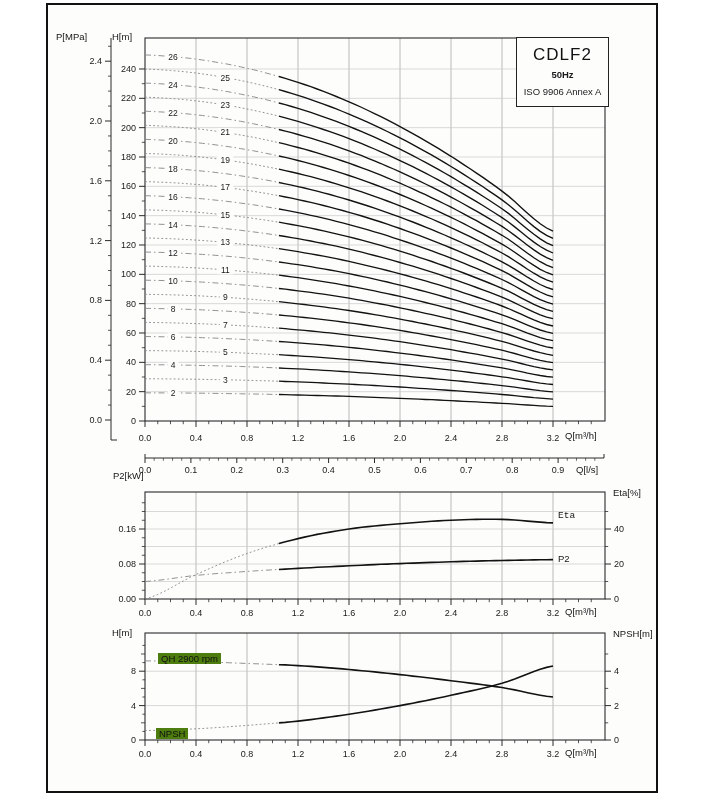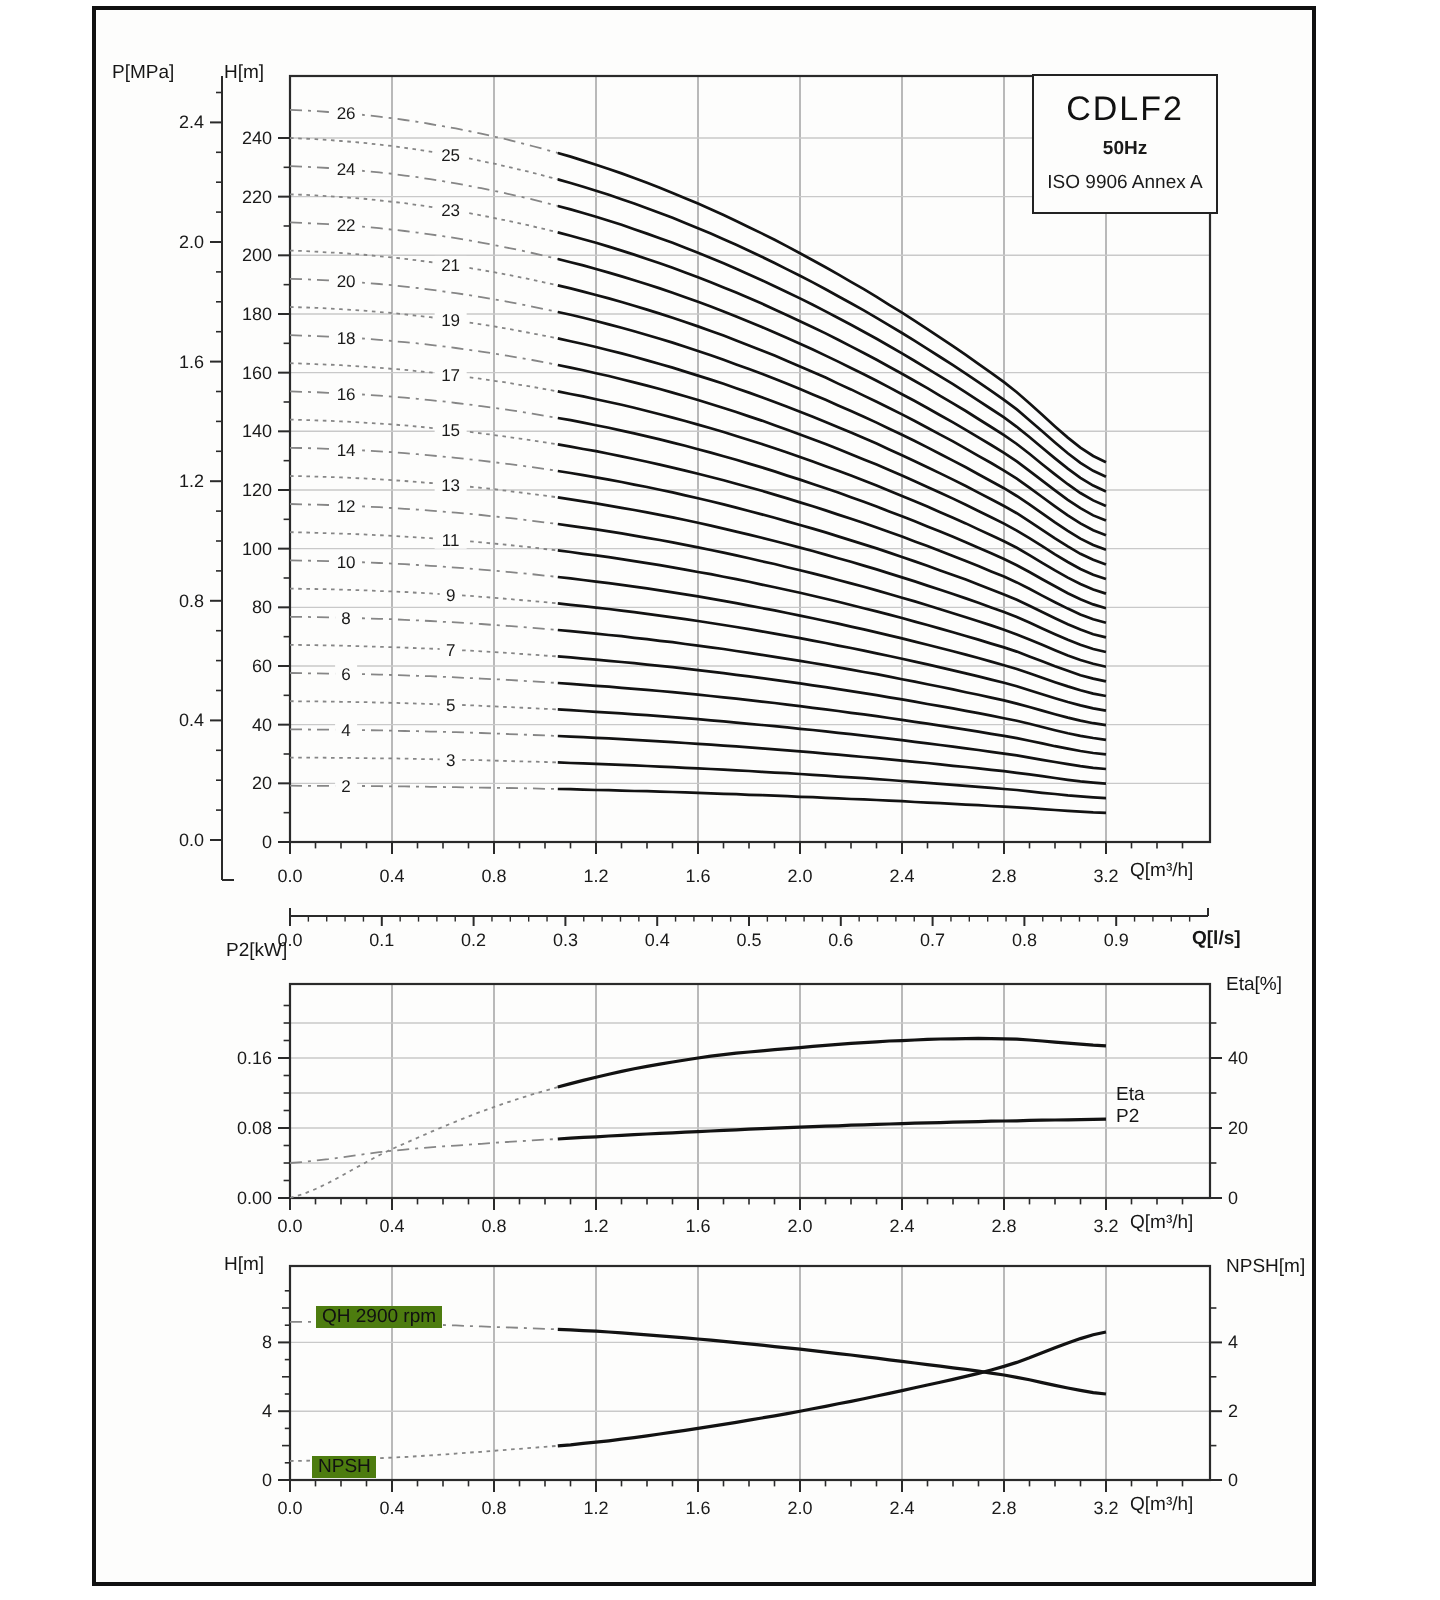--- a/index.html
+++ b/index.html
@@ -502,29 +502,29 @@
       <line x1="540.2500000000002" y1="740" x2="540.2500000000002" y2="743.2" stroke="#2a2a2a" stroke-width="0.8"></line>
       <line x1="565.7500000000002" y1="740" x2="565.7500000000002" y2="743.2" stroke="#2a2a2a" stroke-width="0.8"></line>
       <line x1="578.5000000000002" y1="740" x2="578.5000000000002" y2="743.2" stroke="#2a2a2a" stroke-width="0.8"></line>
       <line x1="591.2500000000002" y1="740" x2="591.2500000000002" y2="743.2" stroke="#2a2a2a" stroke-width="0.8"></line>
     </g>
   </svg>
 
 <span class="lbl" style="left:56px;top:31px;">P[MPa]</span>
 <span class="lbl" style="left:112px;top:31px;">H[m]</span>
 <span class="lbl" style="left:565px;top:430px;">Q[m³/h]</span>
-<span class="lbl" style="left:596px;top:464px;font-weight:bold;">Q[l/s]</span>
+<span class="lbl" style="left:576px;top:464px;">Q[l/s]</span>
 <span class="lbl" style="left:96px;top:470px;padding-left:17px;">P2[kW]</span>
 <span class="lbl" style="left:613px;top:487px;text-align:right;">Eta[%]</span>
 <span class="lbl" style="left:565px;top:606px;">Q[m³/h]</span>
 <span class="lbl" style="left:112px;top:627px;">H[m]</span>
 <span class="lbl" style="left:613px;top:628px;">NPSH[m]</span>
 <span class="lbl" style="left:565px;top:747px;">Q[m³/h]</span>
 
-<span class="lbl" style="left:558px;top:542px;">Eta</span>
+<span class="lbl" style="left:558px;top:510px;font-family:Liberation Mono, monospace;">Eta</span>
 <span class="lbl" style="left:558px;top:553px;">P2</span>
 <span class="curve-lbl" style="left:158px;top:653px;">QH 2900 rpm</span>
 <span class="curve-lbl" style="left:156px;top:728px;text-align:right;">NPSH</span>
 
 <div class="title-box">
   <span class="model">CDLF2</span>
   <span class="freq">50Hz</span>
   <span class="std">ISO 9906 Annex A</span>
 </div>
 

